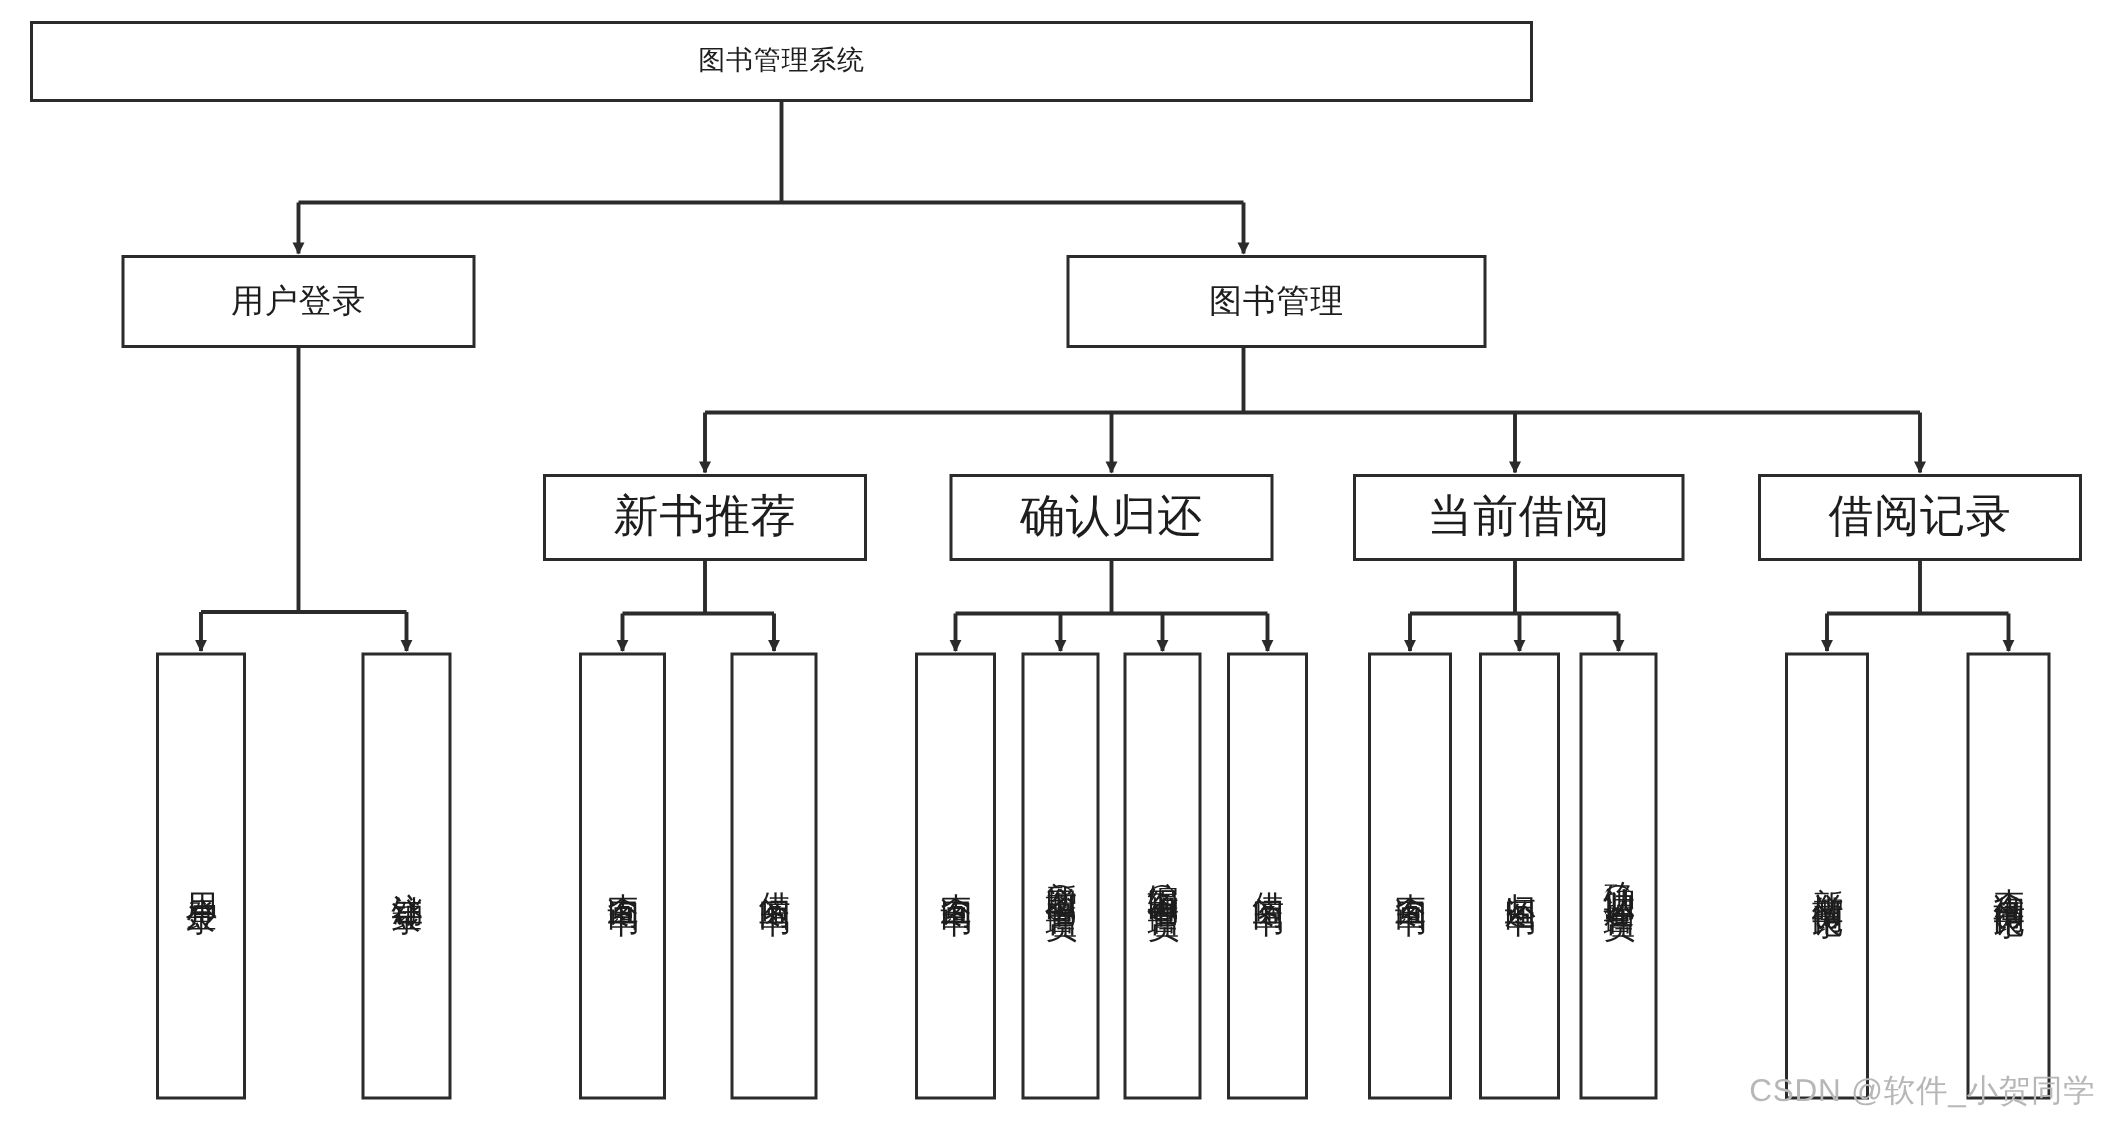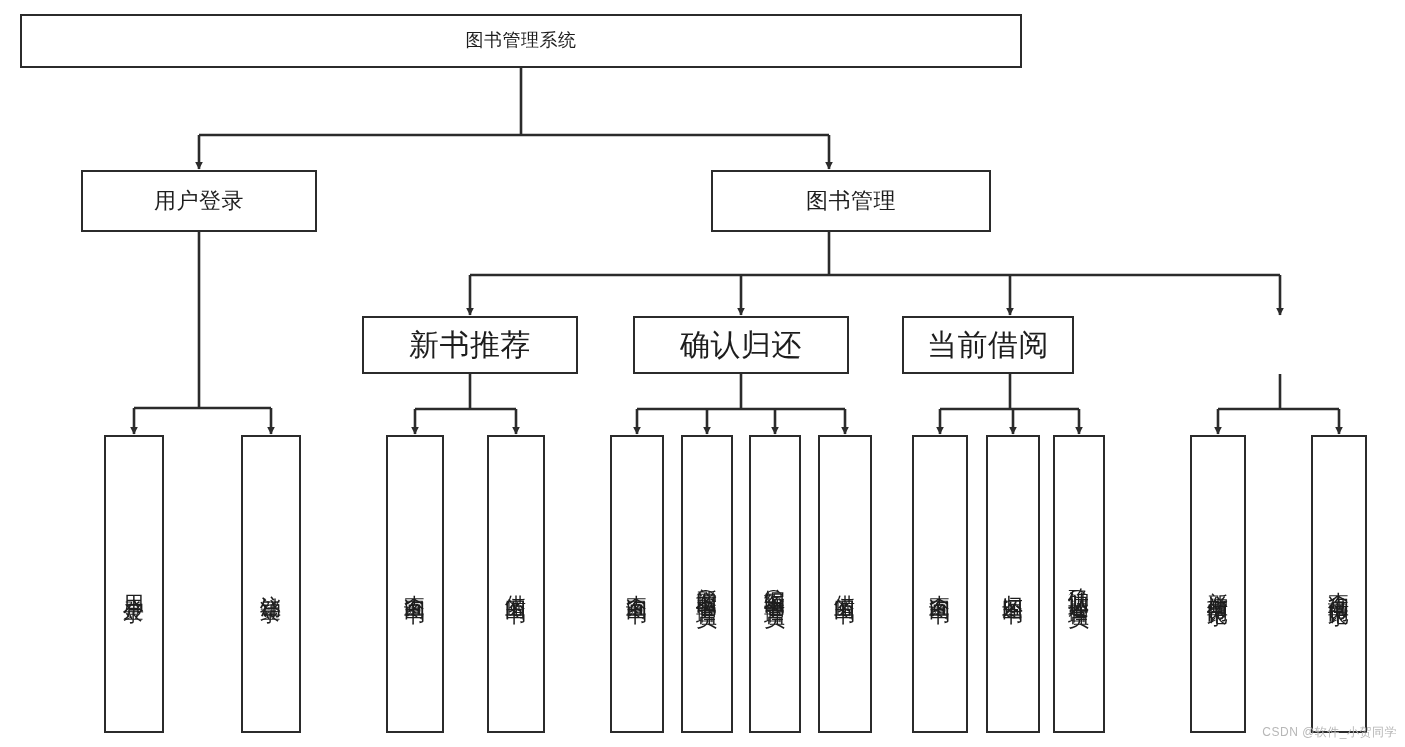--- a/index.html
+++ b/index.html
@@ -56,21 +56,21 @@
   }
   .node-box.root .node-label { font-size: 18px; }
   .node-box.level1 .node-label { font-size: 22px; }
   .node-box.level2 .node-label { font-size: 30px; }
 
   .watermark {
     position: absolute;
     right: 8px;
     bottom: 6px;
     color: #b7b7b7;
-    font-size: 12px;
+    font-size: 21px;
     letter-spacing: 0.5px;
     font-family: "Liberation Sans", "DejaVu Sans", sans-serif;
     user-select: none;
     white-space: nowrap;
   }
 </style>
 </head>
 <body>
 
 <div id="diagram-root">
@@ -128,22 +128,25 @@
   <div class="node-box level1" style="left: 711px; top: 170px; width: 280px; height: 62px;">
     <span class="node-label">图书管理</span>
   </div>
 
   <div class="node-box level2" style="left: 362px; top: 316px; width: 216px; height: 58px;">
     <span class="node-label">新书推荐</span>
   </div>
   <div class="node-box level2" style="left: 633px; top: 316px; width: 216px; height: 58px;">
     <span class="node-label">确认归还</span>
   </div>
-  <div class="node-box level2" style="left: 902px; top: 316px; width: 172px; height: 58px;">
+  <div class="node-box level2" style="left: 902px; top: 316px; width: 221px; height: 58px;">
     <span class="node-label">当前借阅</span>
+  </div>
+  <div class="node-box level2" style="left: 1172px; top: 316px; width: 216px; height: 58px;">
+    <span class="node-label">借阅记录</span>
   </div>
 
   <div class="node-box vertical" style="left: 104px; top: 435px; width: 60px; height: 298px;">
     <span class="node-label">用户登录</span>
   </div>
   <div class="node-box vertical" style="left: 241px; top: 435px; width: 60px; height: 298px;">
     <span class="node-label">注销登录</span>
   </div>
   <div class="node-box vertical" style="left: 386px; top: 435px; width: 58px; height: 298px;">
     <span class="node-label">查询图书</span>

